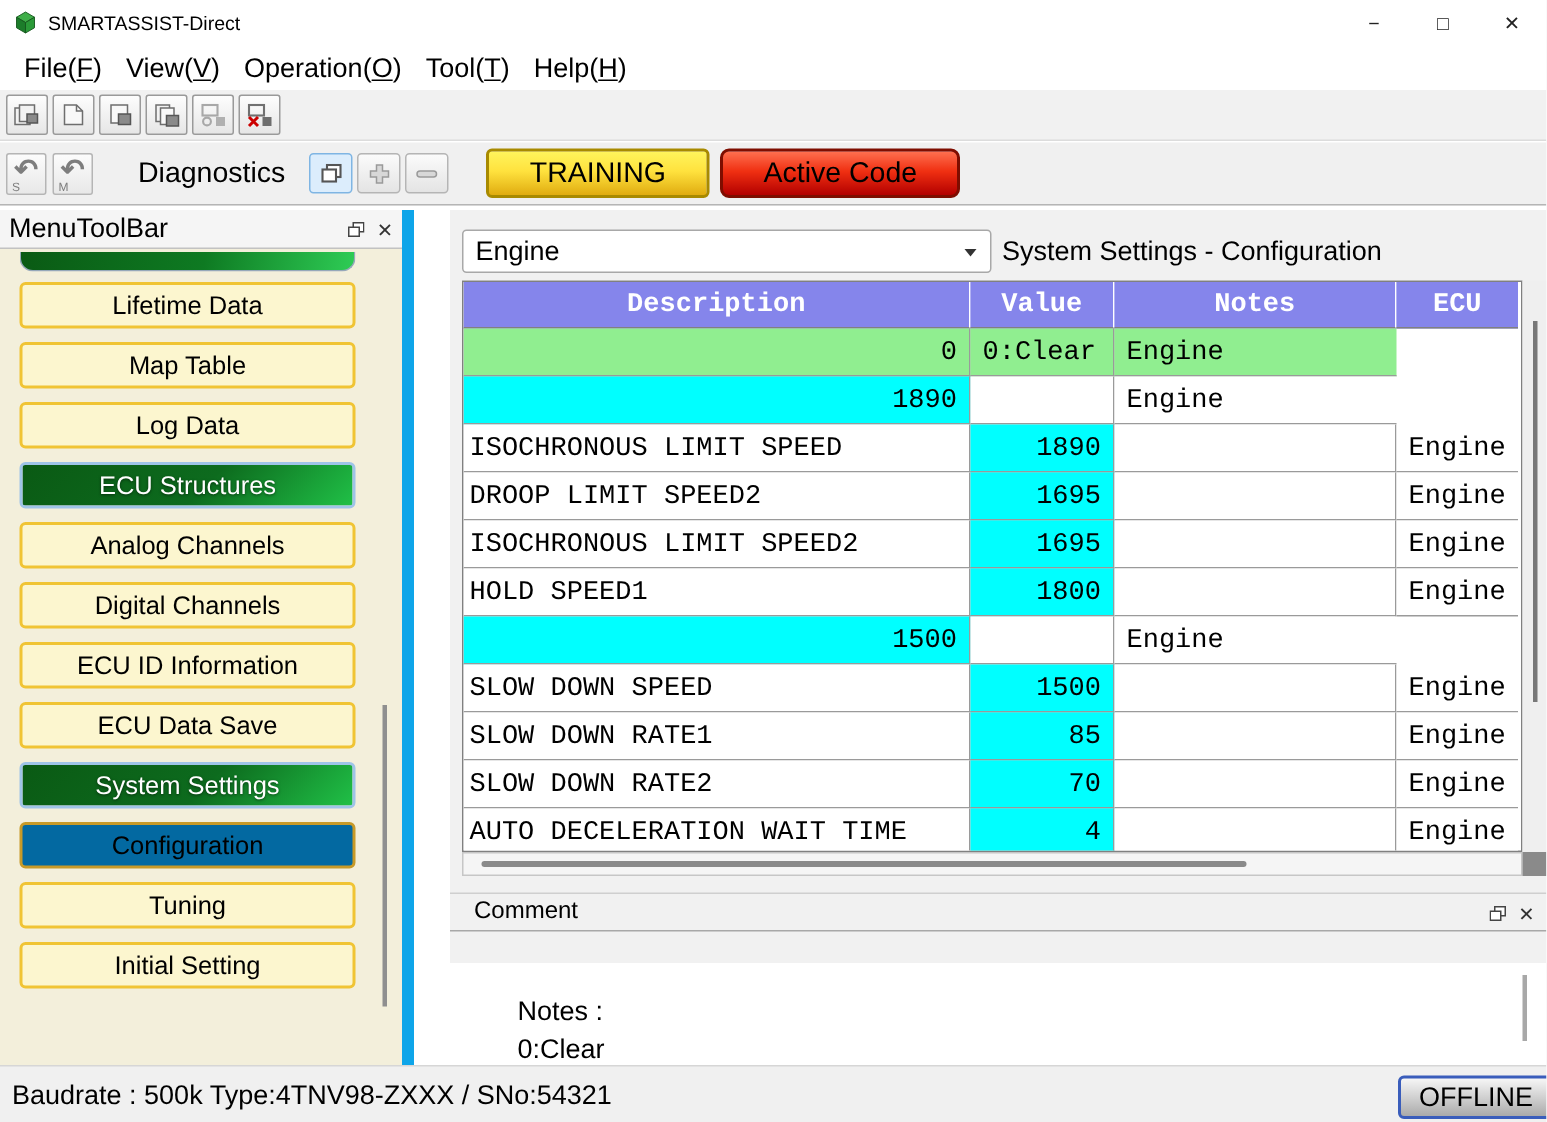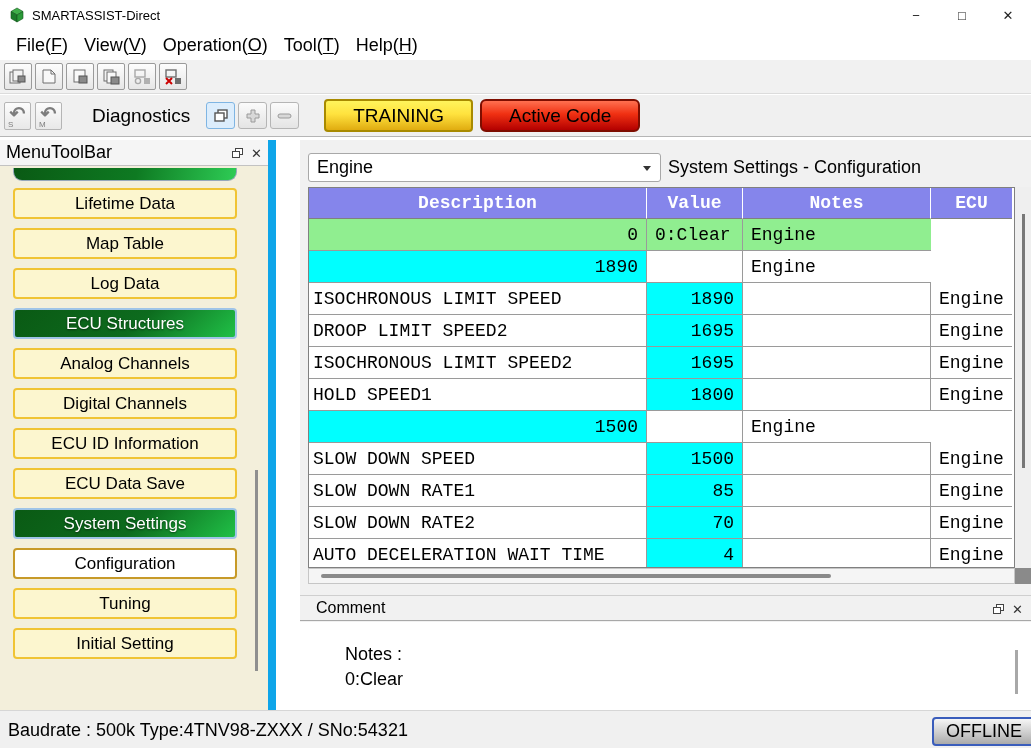--- a/index.html
+++ b/index.html
@@ -34,21 +34,21 @@
   .badge.training { margin-left:22px; border:2px solid #a88a00; border-radius:4px; background:linear-gradient(180deg,#fff45c 0%,#ffe23e 45%,#e0ac10 100%); }
   .badge.activecode { border:2px solid #7e0d00; border-radius:6px; background:linear-gradient(180deg,#ff7050 0%,#f03012 45%,#b30000 100%); }
 
   
   .sidebar { position:absolute; left:0; top:140px; width:276px; height:570px; background:#f3efdb; border-right:8px solid #0ea5e9; }
   .sidebar-header { position:relative; height:26px; background:#f5f5f5; border-bottom:1px solid #c2c2c2; display:flex; align-items:center; padding-left:6px; font-size:18px; }
   .sidebar-header .hicons { position:absolute; right:6px; top:0; height:26px; display:flex; align-items:center; gap:8px; }
   .sidebar-body { position:relative; height:543px; overflow:hidden; padding-top:2px; }
   .sb-btn { height:31px; margin:0 31px 9px 13px; border:2px solid #f0c434; border-radius:4px; background:#fcf6cf; display:flex; align-items:center; justify-content:center; font-size:17px; }
   .sb-btn.active-green { border:2px solid #9fc4e8; background:linear-gradient(135deg,#0a5a14 0%,#0d6b1e 55%,#20c047 100%); color:#fff; text-shadow:0 1px 2px rgba(0,0,0,.55); }
-  .sb-btn.selected-yellow { border:2px solid #c79a28; background:#ffffff; }
+  .sb-btn.selected-yellow { border:2px solid #c79a28; background:#0369a1; }
   .sb-btn.green-partial { height:13px; margin:0 31px 7px 13px; border:1px solid #96a8ba; border-top:none; border-radius:0 0 9px 9px; background:linear-gradient(100deg,#0a5a14 0%,#0e7a22 55%,#2ecc55 100%); }
   .sb-scroll-thumb { position:absolute; right:10px; top:330px; width:3px; height:201px; background:#8f8f8f; }
 
   
   .main { position:absolute; left:300px; top:140px; width:731px; height:570px; background:#f1f1f1; }
   .ecu-select { position:absolute; left:8px; top:13px; width:353px; height:29px; background:#fff; border:1px solid #a8a8a8; border-radius:3px; display:flex; align-items:center; padding-left:8px; font-size:18px; }
   .ecu-select .arrow { position:absolute; right:9px; top:12px; width:0; height:0; border-left:4px solid transparent; border-right:4px solid transparent; border-top:5px solid #333; }
   .main-title { position:absolute; left:368px; top:17px; font-size:18px; }
 
   .tablewrap { position:absolute; left:8px; top:47px; width:707px; height:381px; overflow:hidden; border:1px solid #808080; background:#fff;font-family:Liberation Mono, monospace; }
@@ -67,21 +67,21 @@
 
   .vscroll { position:absolute; left:715px; top:47px; width:16px; height:381px; background:#efefef; }
   .vscroll .thumb { position:absolute; left:7px; top:27px; width:3px; height:254px; background:#787878; }
   .hscroll { position:absolute; left:8px; top:428px; width:707px; height:16px; background:#f5f5f5; border:1px solid #c6c6c6; }
   .hscroll .thumb { position:absolute; left:12px; top:5px; width:510px; height:4px; background:#8a8a8a; border-radius:2px; }
   .scroll-corner { position:absolute; left:715px; top:428px; width:16px; height:16px; background:#8a8a8a; }
 
   
   .comment-header { position:absolute; left:0; top:455px; width:731px; height:26px; background:#f1f1f1; border-top:1px solid #cfcfcf; border-bottom:1px solid #a8a8a8; display:flex; align-items:center; padding-left:16px; font-size:16px; }
   .comment-header .hicons { position:absolute; right:8px; top:0; height:26px; display:flex; align-items:center; gap:8px; }
-  .comment-body { position:absolute; left:0; top:482px; width:731px; height:89px; background:#fff; padding:20px 0 0 45px; font-size:18px; line-height:25px; }
+  .comment-body { position:absolute; left:0; top:502px; width:731px; height:89px; background:#fff; padding:20px 0 0 45px; font-size:18px; line-height:25px; }
   .comment-scroll { position:absolute; right:13px; top:510px; width:3px; height:44px; background:#a8a8a8; }
 
   
   .statusbar { position:absolute; left:0; top:710px; width:100%; height:38px; background:#f0f0f0; border-top:1px solid #d6d6d6; }
   .status-text { position:absolute; left:8px; top:9px; font-size:18px; }
   .offline-btn { position:absolute; left:932px; top:717px; width:104px; height:29px; border:2px solid #3a5dbb; border-radius:4px; background:linear-gradient(180deg,#f6f6f6 0%,#cdcdcd 55%,#aaaaaa 100%); display:flex; align-items:center; justify-content:center; font-size:18px; }
 
   .xglyph { font-size:13px; color:#333; line-height:1; }
   svg { display:block; }
 </style>

